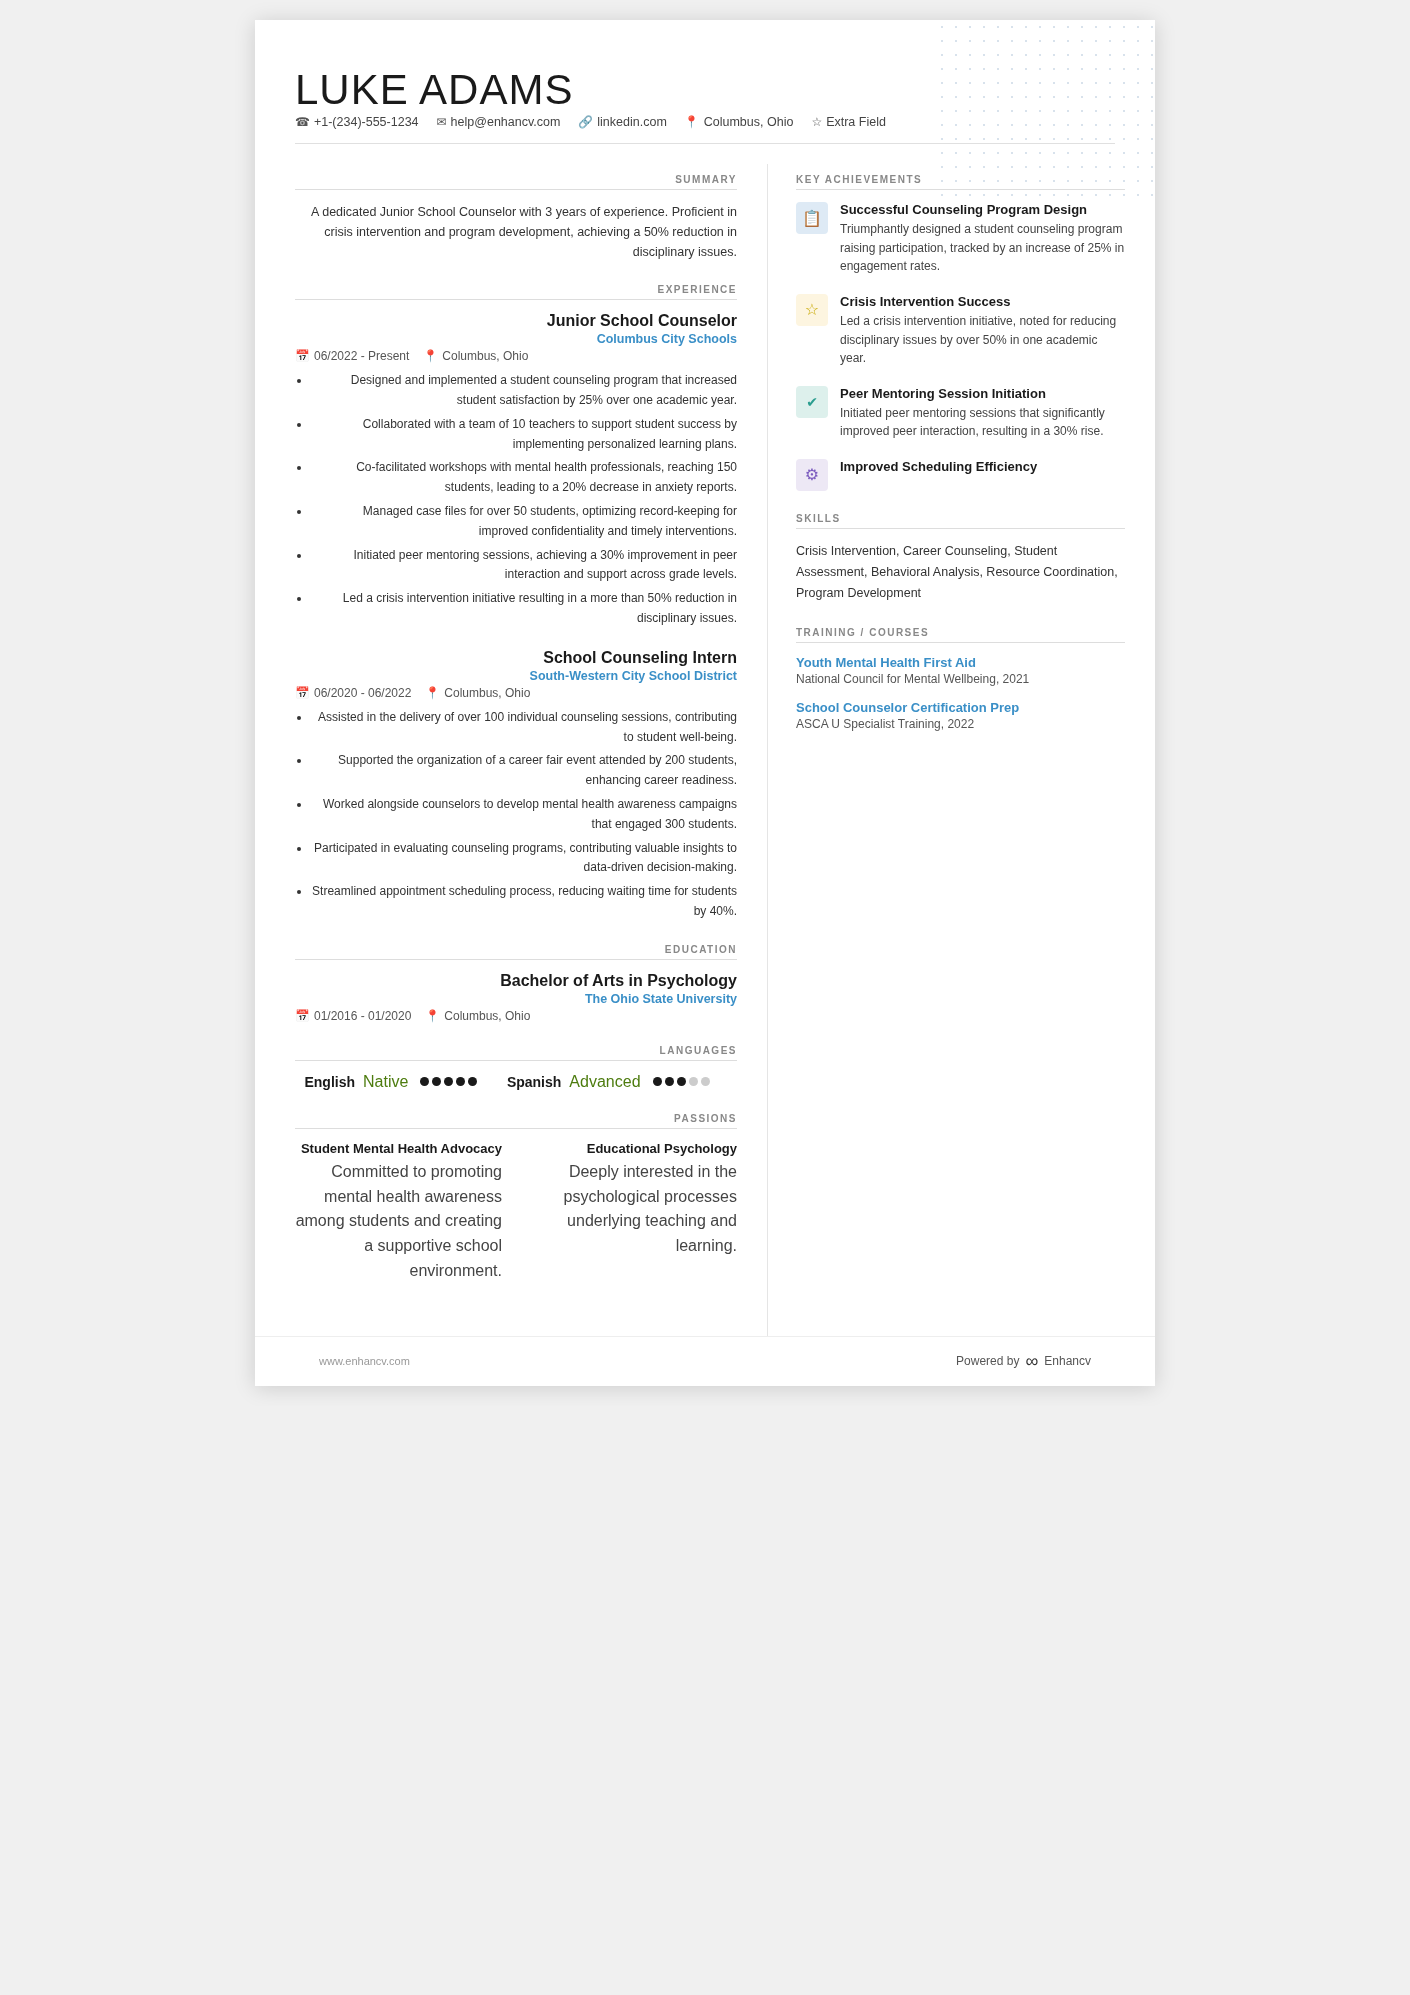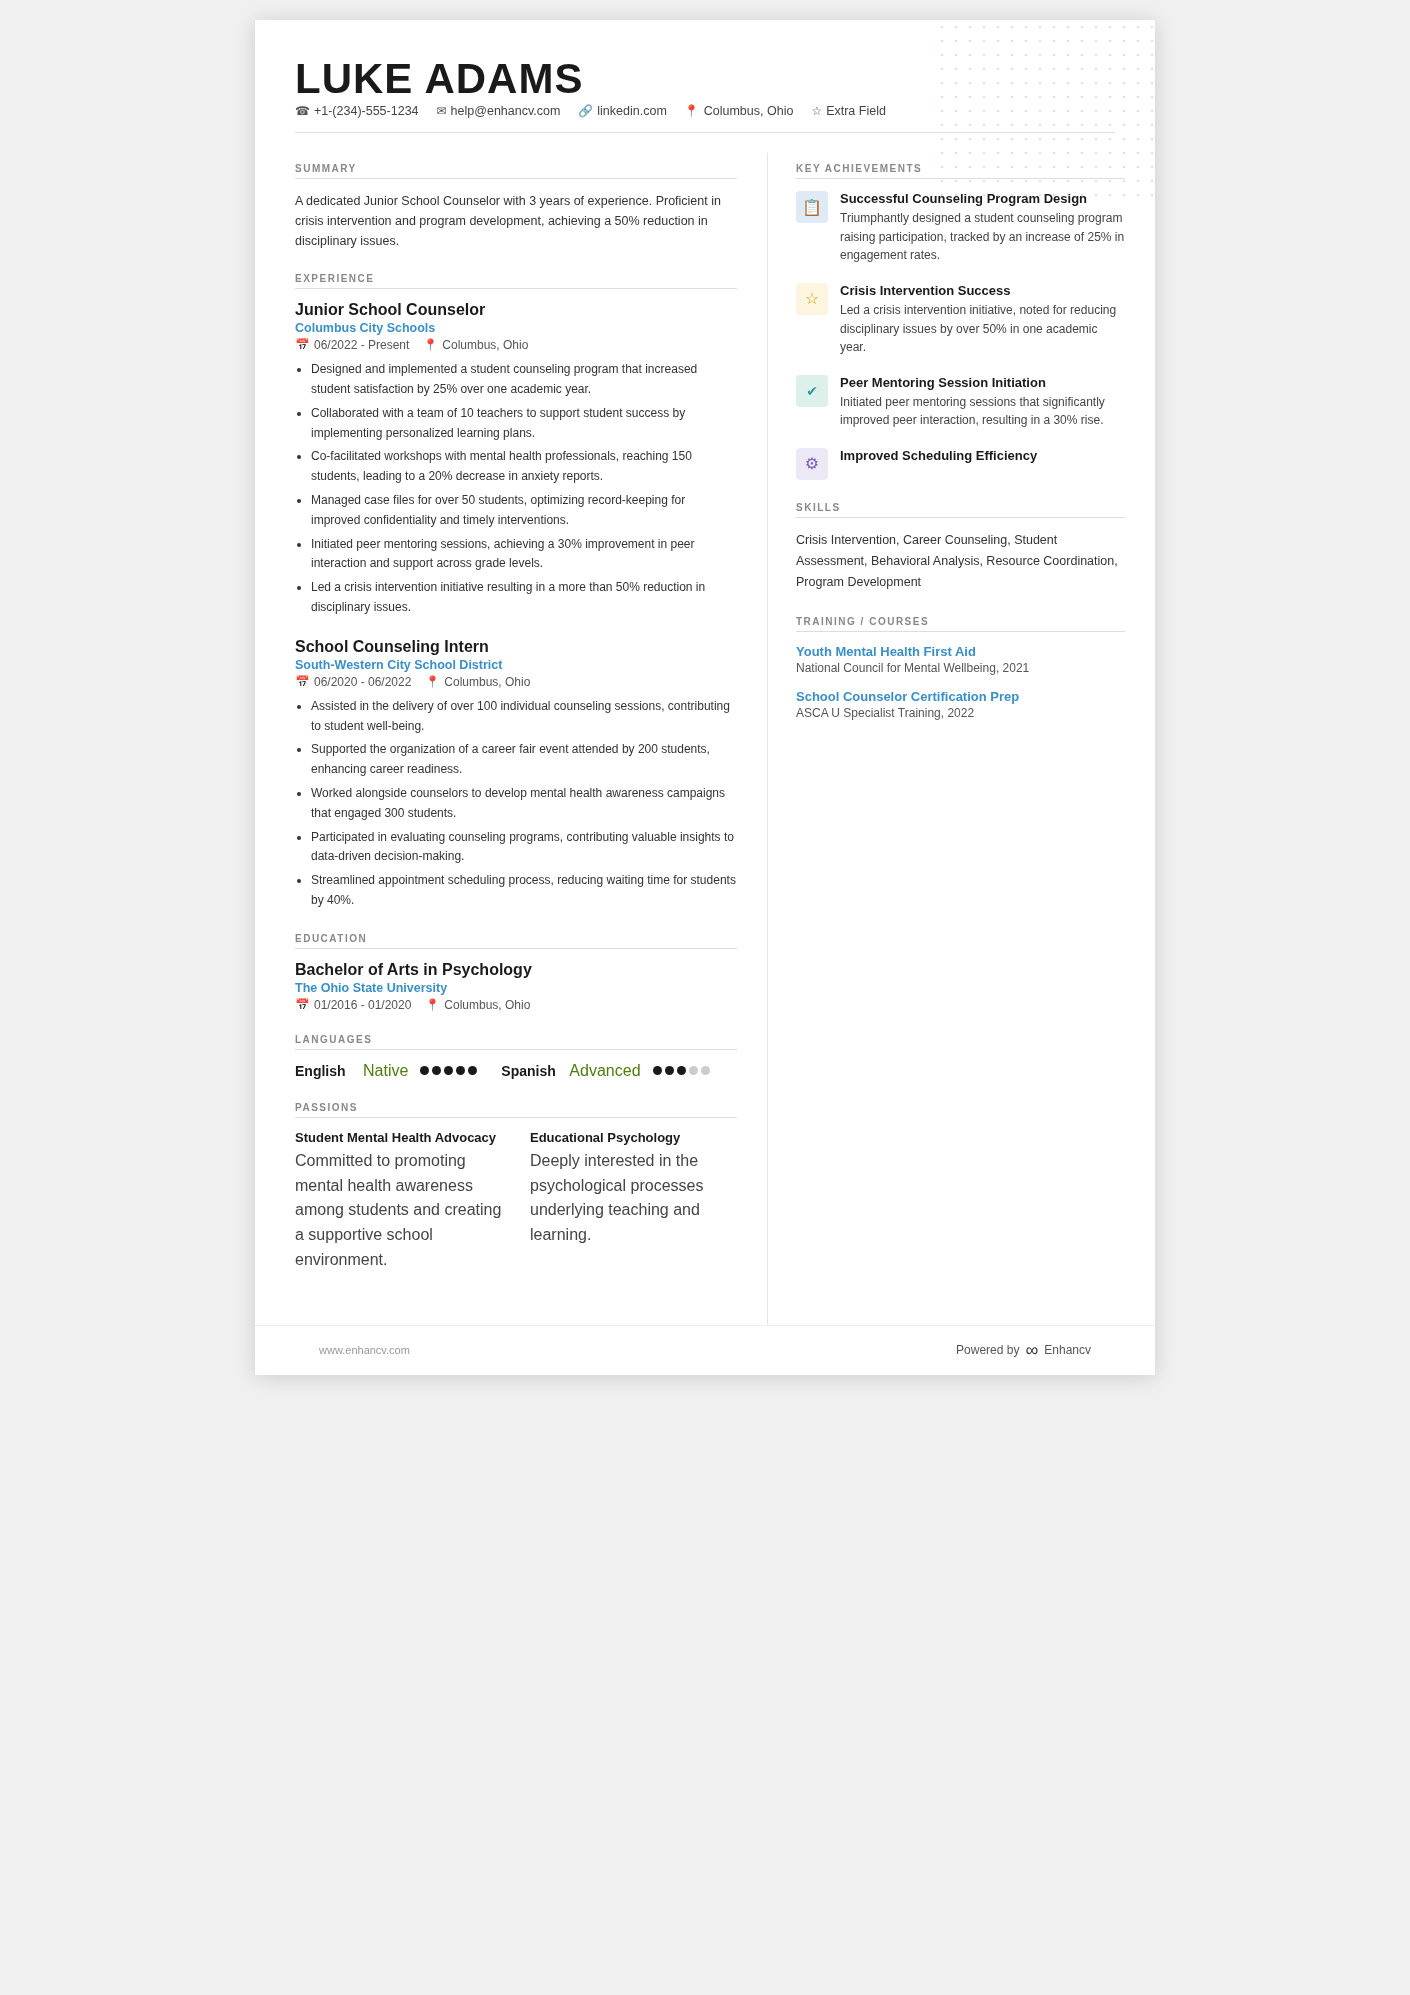--- a/index.html
+++ b/index.html
@@ -29,24 +29,25 @@
       background-size: 14px 14px;
       opacity: 0.5;
       pointer-events: none;
     }
     .resume-header {
       padding: 36px 40px 20px 40px;
       position: relative;
     }
     .resume-name {
       font-size: 42px;
-      font-weight: 700;
+      font-weight: 400;
       color: #1a1a1a;
       letter-spacing: 1px;
       line-height: 1.1;
+      margin-top: 11px;
     }
     .resume-title {
       font-size: 17px;
       color: #3a8fc7;
       font-weight: 600;
       margin-top: 4px;
       margin-bottom: 12px;
     }
     .contact-bar {
       display: flex;
@@ -67,20 +68,21 @@
     }
     
     .resume-body {
       display: flex;
       padding: 0;
     }
     .col-left {
       flex: 0 0 57%;
       padding: 10px 30px 30px 40px;
       border-right: 1px solid #e5e5e5;
+      text-align: right;
     }
     .col-right {
       flex: 0 0 43%;
       padding: 10px 30px 30px 28px;
     }
     .section {
       margin-bottom: 22px;
     }
     .section-title {
       font-size: 10px;

